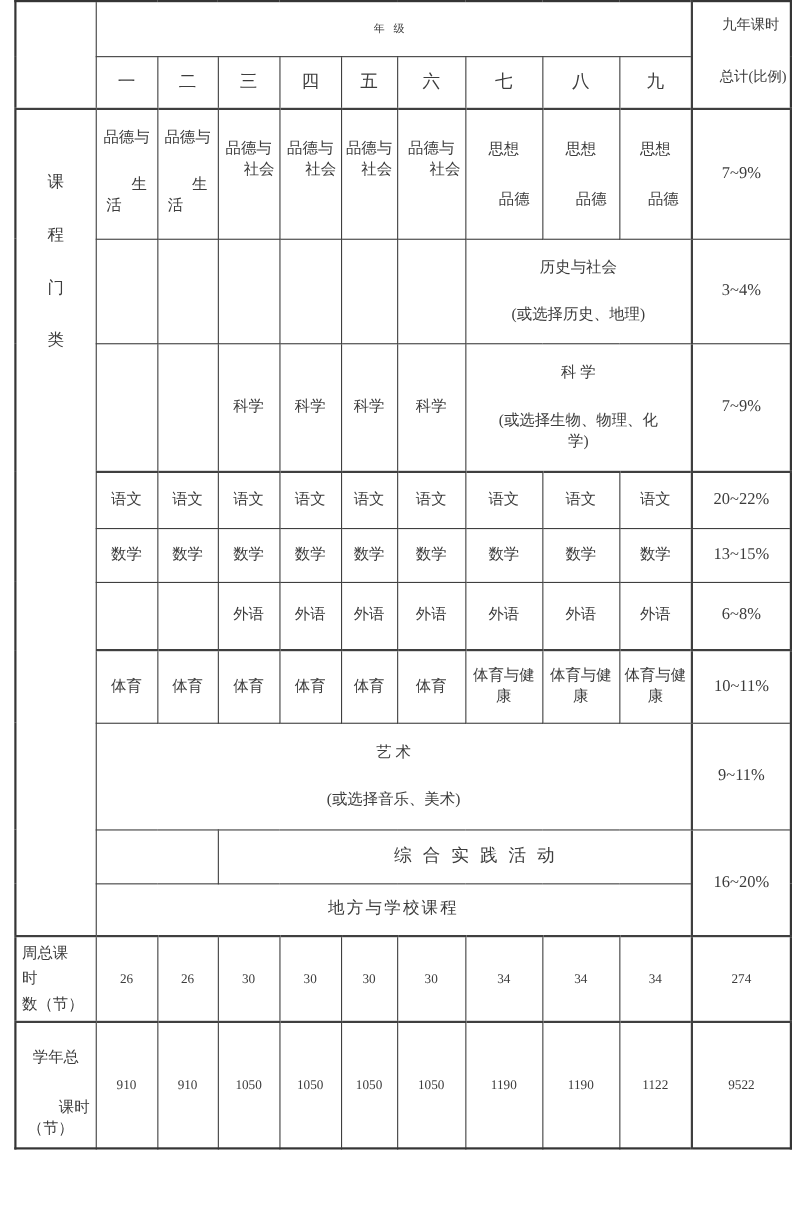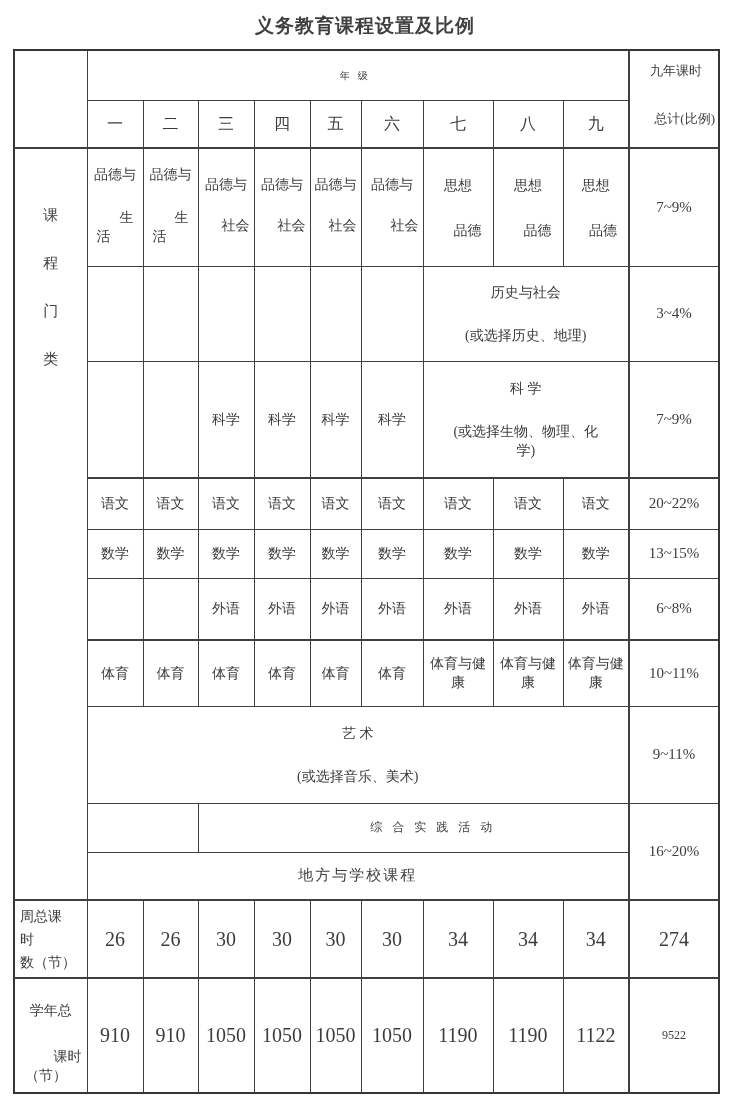--- a/index.html
+++ b/index.html
@@ -20,57 +20,56 @@
   td{
     border:1px solid #3f3f3f;
     text-align:center;vertical-align:middle;
     font-size:14px;padding:1px 2px;overflow:hidden;
   }
   .ln{display:block;line-height:19px;}
   
   .hd{letter-spacing:8px;font-size:10px;}
   .gr{font-size:16px;}
   .th2{font-size:13px;padding:10px 3px 0 3px;vertical-align:top;}
-  .th2 .ln:nth-child(1){text-align:left;margin-left:17px;}
+  .th2 .ln:nth-child(1){text-align:center;margin-left:17px;}
   .th2 .ln:nth-child(2){text-align:right;margin-top:29px;}
   
   .cat{vertical-align:top;padding-top:42px;font-size:15px;}
   .cat .ln{line-height:48px;}
   
   .pd{vertical-align:top;padding-top:16px;}
   .pd .ln:nth-child(2){text-align:right;padding-right:7px;margin-top:24px;}
   .pd .ln:nth-child(3){text-align:left;padding-left:7px;}
   .ps{vertical-align:top;padding-top:26px;}
-  .ps .ln:nth-child(2){text-align:right;padding-right:2px;margin-top:22px;}
+  .ps .ln:nth-child(2){text-align:right;padding-right:2px;}
   .sx{vertical-align:top;padding-top:27px;}
   .sx .ln:nth-child(2){text-align:right;padding-right:9px;margin-top:27px;font-family:Liberation Mono, monospace;}
   
   .gap .ln:nth-child(2){margin-top:24px;}
   
   .pct{font-size:15px;}
-  .num{font-size:20px;}
+  .num{font-size:12px;}
   .sm{font-size:12px;border-radius:31px;}
-  .big{letter-spacing:10px;font-size:12px;padding-left:48px;}
+  .big{letter-spacing:10px;font-size:16px;padding-left:48px;}
   .big2{letter-spacing:2px;font-size:15px;}
   
   .wk{text-align:left;padding:0 2px 0 5px;}
   .wk .ln{line-height:23px;}
   .yr{vertical-align:top;padding-top:22px;}
   .yr .ln:nth-child(1){margin-bottom:27px;text-align:center;}
   .yr .ln:nth-child(2){text-align:right;padding-right:3px;}
   .yr .ln:nth-child(3){text-align:left;padding-left:8px;}
   
   .tt td{border-top-width:2px;}
   .lc{border-left-width:2px;}
 </style>
 </head>
 <body>
 
 <div class="page">
-  <div class="title">义务教育课程设置及比例</div>
   <table>
     <colgroup>
         <col style="width: 73px;">
         <col style="width: 56px;">
         <col style="width: 55px;">
         <col style="width: 56px;">
         <col style="width: 56px;">
         <col style="width: 51px;">
         <col style="width: 62px;">
         <col style="width: 70px;">

